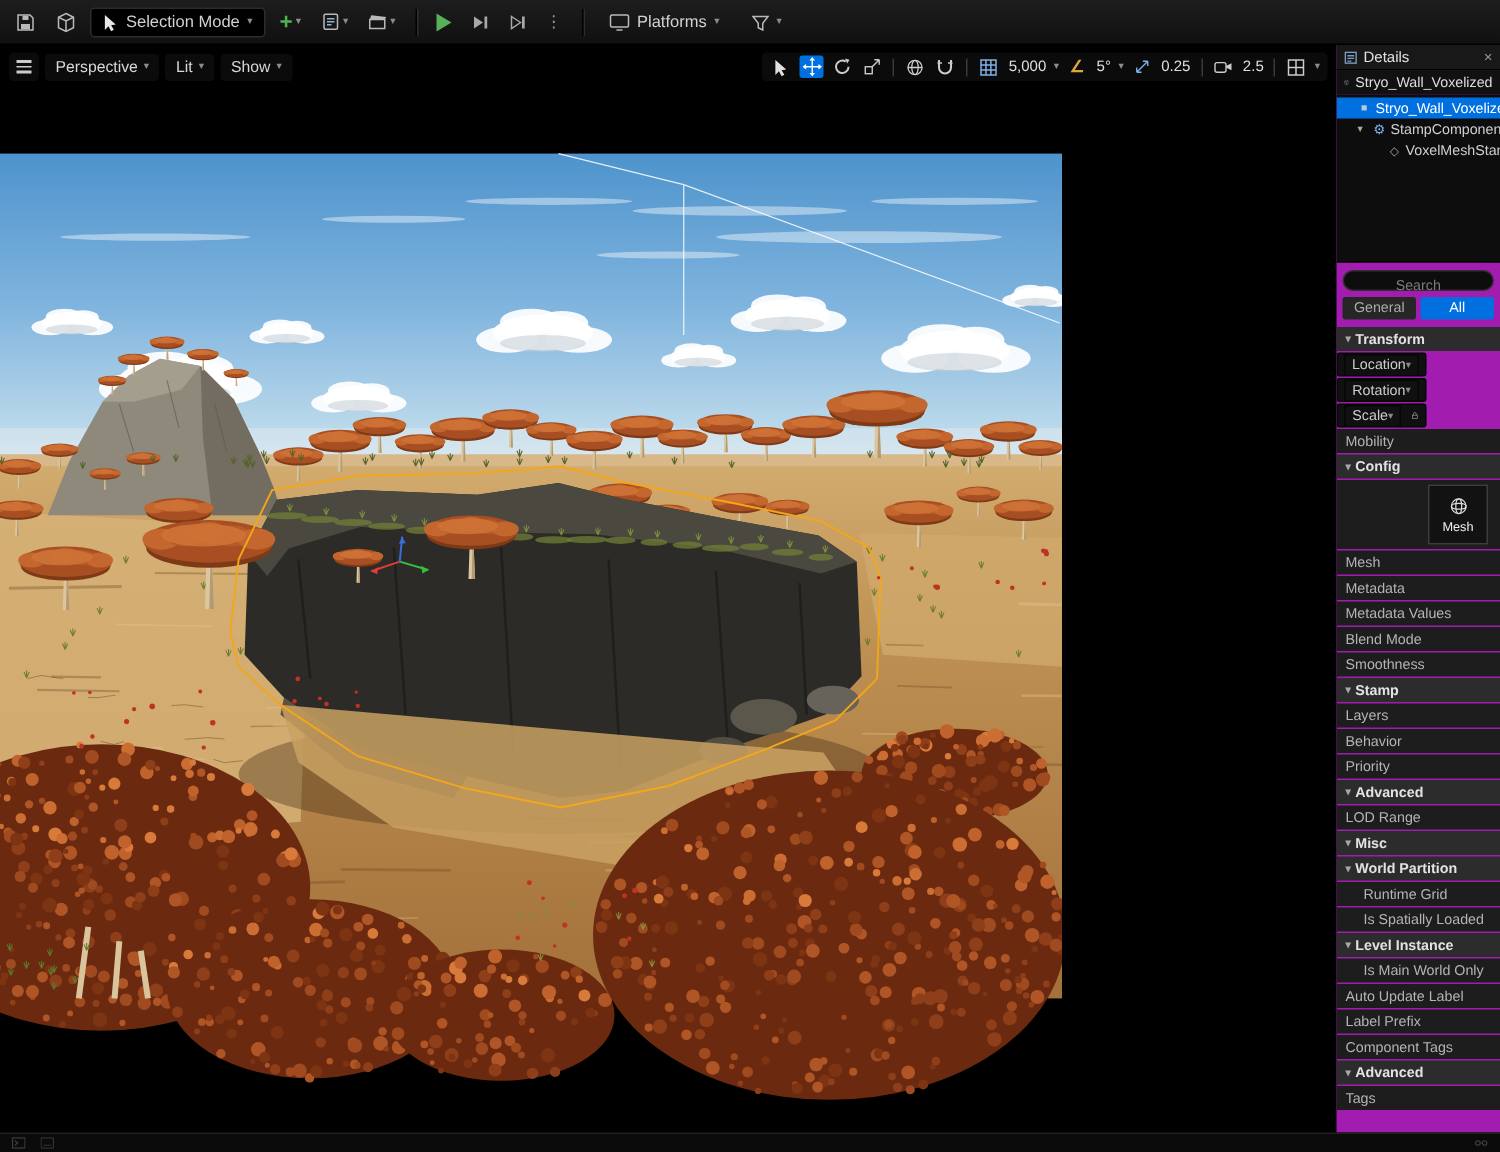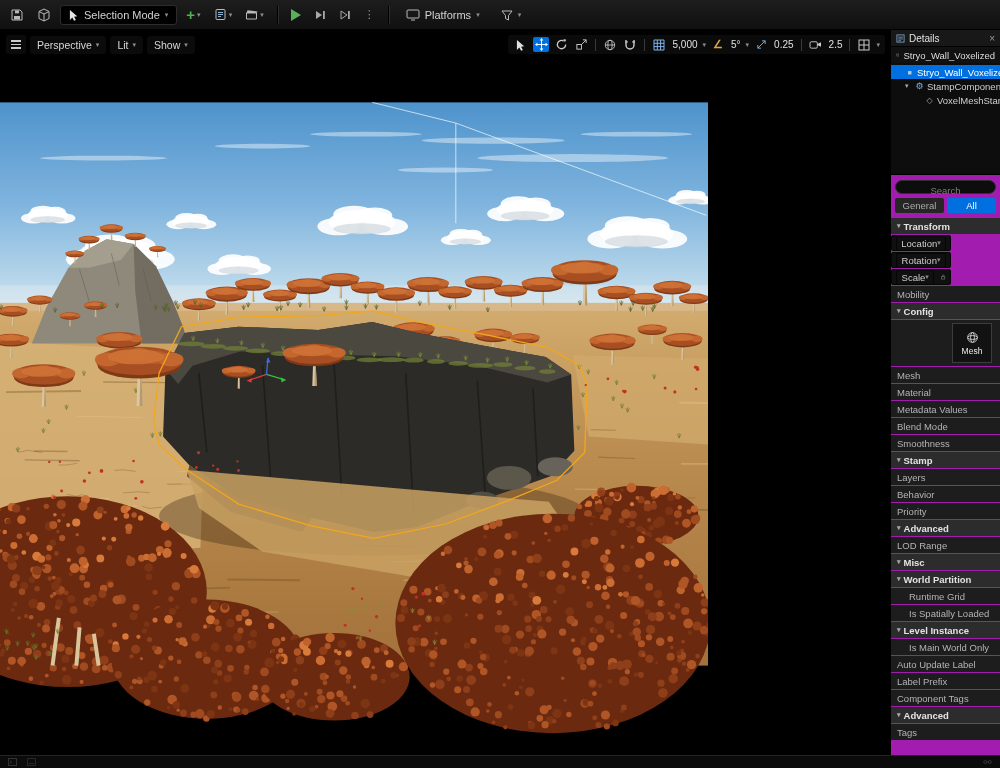--- a/index.html
+++ b/index.html
@@ -1978,21 +1978,21 @@
                 <ellipse cx="8" cy="8" rx="6" ry="2.4" fill="none" stroke="#ddd"></ellipse>
                 <ellipse cx="8" cy="8" rx="2.4" ry="6" fill="none" stroke="#ddd"></ellipse>
               </svg>
               <span class="lbl">Mesh</span>
             </div>
           </div>
           <div class="drow row">
             <span class="lbl">Mesh</span>
           </div>
           <div class="drow row">
-            <span class="lbl">Material</span>
+            <span class="lbl">Metadata</span>
           </div>
           <div class="drow row">
             <span class="lbl">Metadata Values</span>
           </div>
           <div class="drow row">
             <span class="lbl">Blend Mode</span>
           </div>
           <div class="drow row">
             <span class="lbl">Smoothness</span>
           </div>

